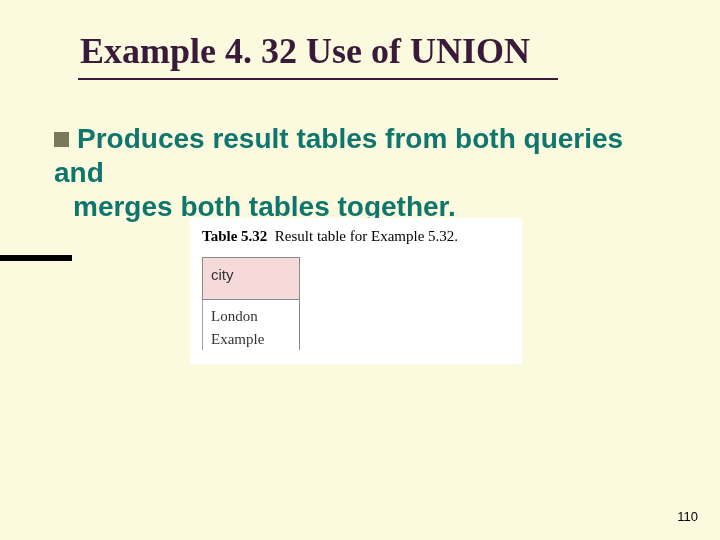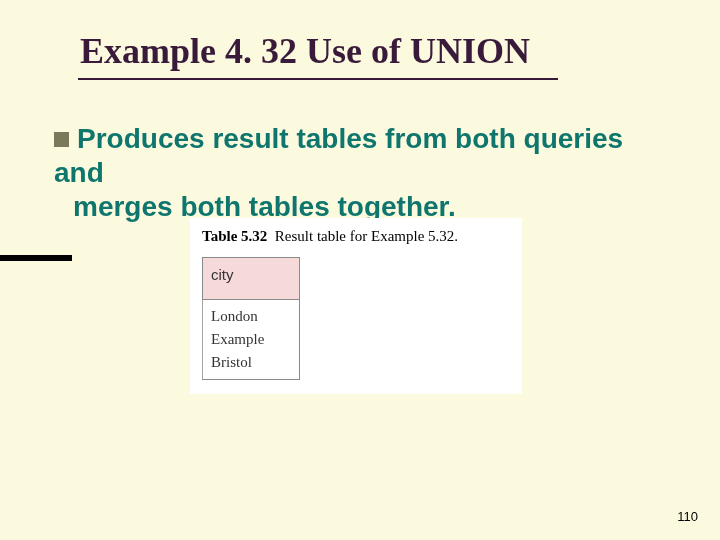--- a/index.html
+++ b/index.html
@@ -152,22 +152,19 @@
       <tbody>
           <tr>
         <th>city</th>
       </tr>
       <tr class="first-data">
         <td>London</td>
       </tr>
       <tr>
         <td>Example</td>
       </tr>
-      <tr class="last-data">
-        <td>Bristol</td>
-      </tr>
     </tbody>
       </table>
   </div>
 
   <div class="page-number">110</div>
 
 </div>
 
 </body></html>

